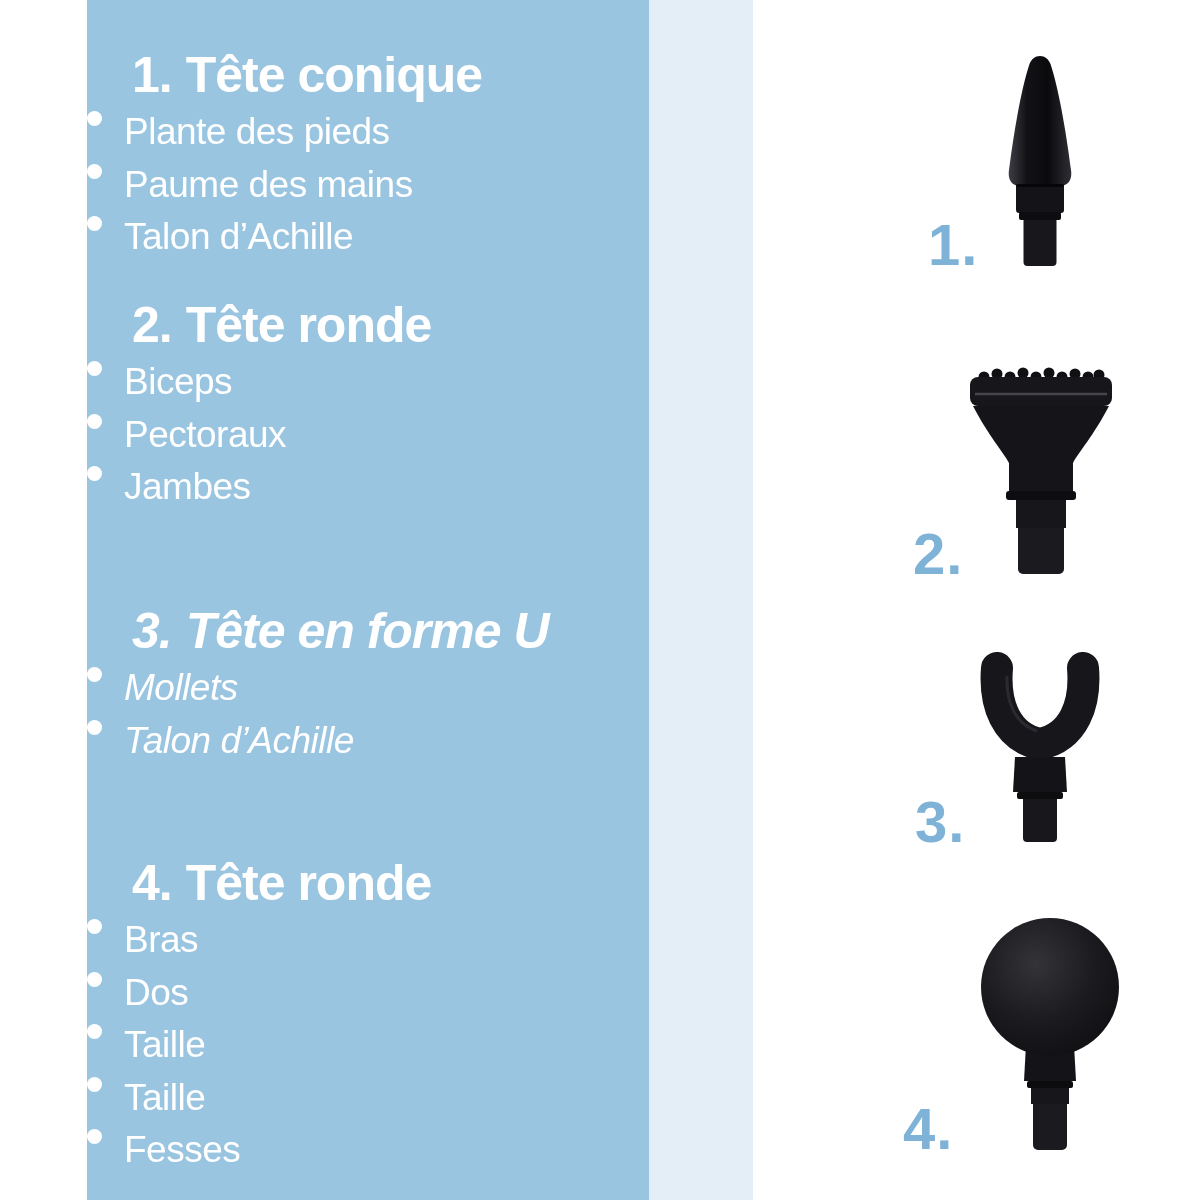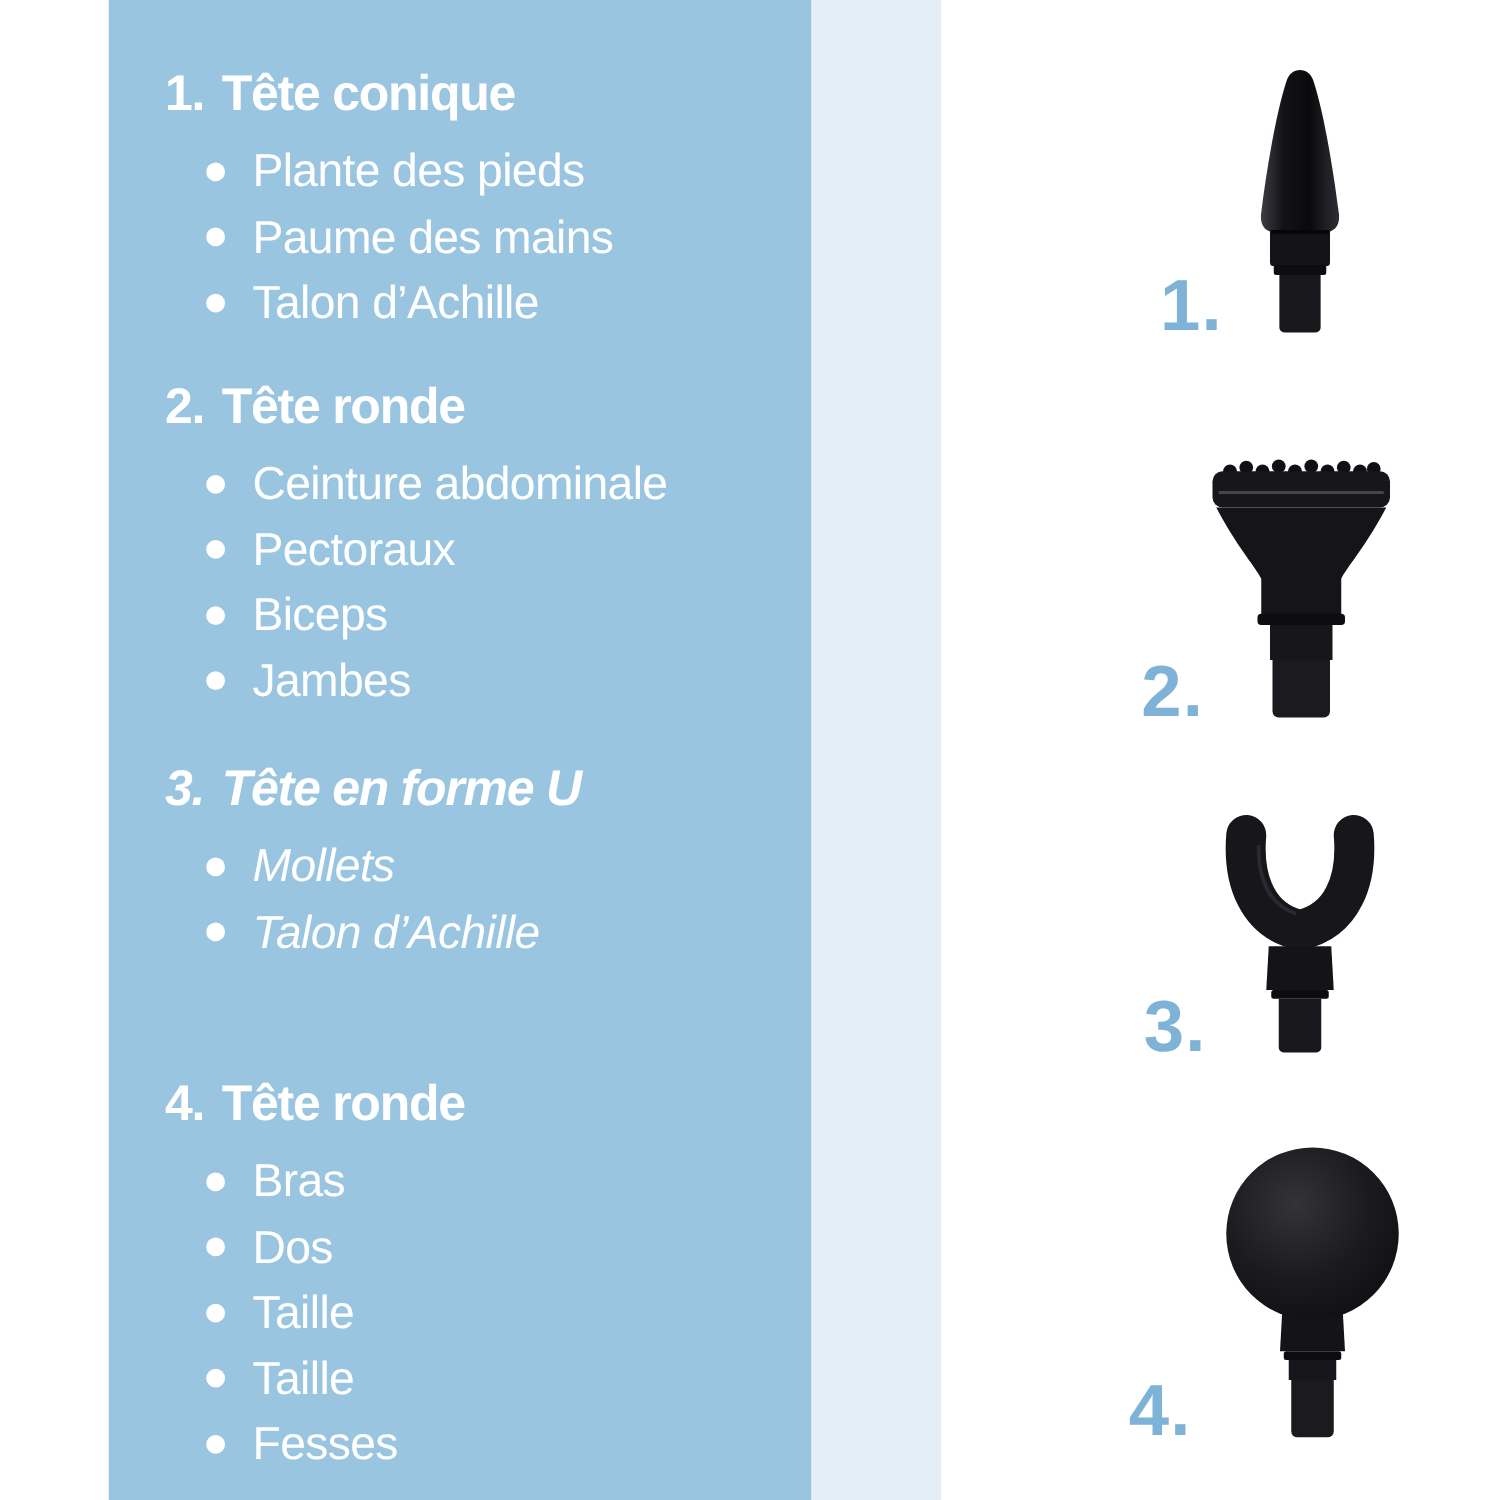--- a/index.html
+++ b/index.html
@@ -12,27 +12,27 @@
     position:absolute;left:87px;top:0;width:562px;height:1200px;
     background:#9ac5e1;color:#ffffff;
   }
   .stripe{
     position:absolute;left:649px;top:0;width:104px;height:1200px;
     background:#e4eef6;
   }
   .section{position:absolute;left:0;right:0;}
   .sec1{top:49px;} .sec2{top:299px;} .sec3{top:605px;font-style:italic;} .sec4{top:857px;}
   .heading{
-    margin:0 0 0 45px;font-size:40px;font-weight:700;line-height:52px;
+    margin:0 0 0 45px;font-size:50px;font-weight:700;line-height:52px;
     letter-spacing:-1px;white-space:nowrap;
   }
   .heading .num{margin-right:14px;}
   ul.bullets{list-style:none;margin:10px 0 0 0;padding:0;}
   ul.bullets li{
-    height:52.5px;display:flex;align-items:center;padding-left:78px;
+    height:52.5px;display:flex;
     font-size:37px;letter-spacing:-0.5px;white-space:nowrap;
   }
   .dot{
     width:15px;height:15px;border-radius:50%;background:#ffffff;
     margin-right:22px;flex:0 0 auto;
   }
   
   .fig-num{
     position:absolute;font-size:58px;font-weight:700;line-height:58px;
     color:#7fb2d7;letter-spacing:1px;
@@ -68,29 +68,25 @@
             <span>Talon d’Achille</span>
           </li>
       </ul>
     </div>
 
     <div class="section sec2">
       <h2 class="heading"><span class="num">2.</span><span>Tête ronde</span></h2>
       <ul class="bullets">
         <li>
             <span class="dot"></span>
-            <span>Ceinture abdominale</span>
+            <span>Biceps</span>
           </li>
         <li>
             <span class="dot"></span>
             <span>Pectoraux</span>
-          </li>
-        <li>
-            <span class="dot"></span>
-            <span>Biceps</span>
           </li>
         <li>
             <span class="dot"></span>
             <span>Jambes</span>
           </li>
       </ul>
     </div>
 
     <div class="section sec3">
       <h2 class="heading"><span class="num">3.</span><span>Tête en forme U</span></h2>

